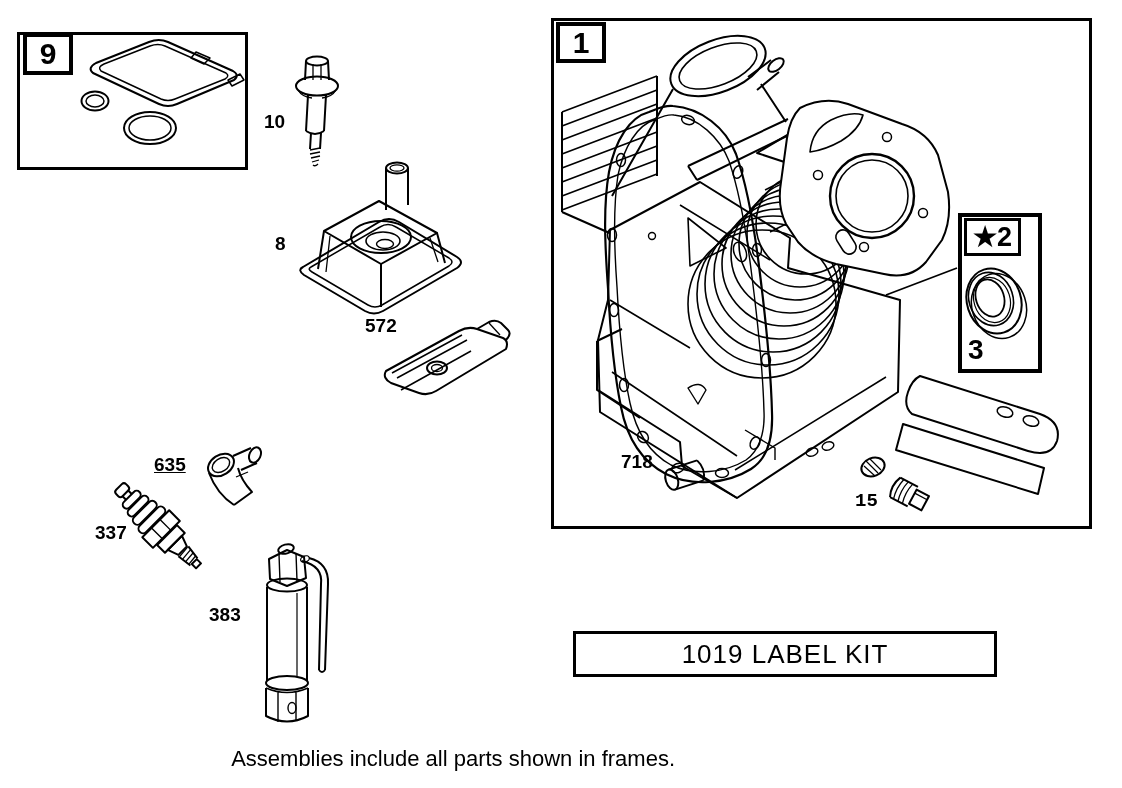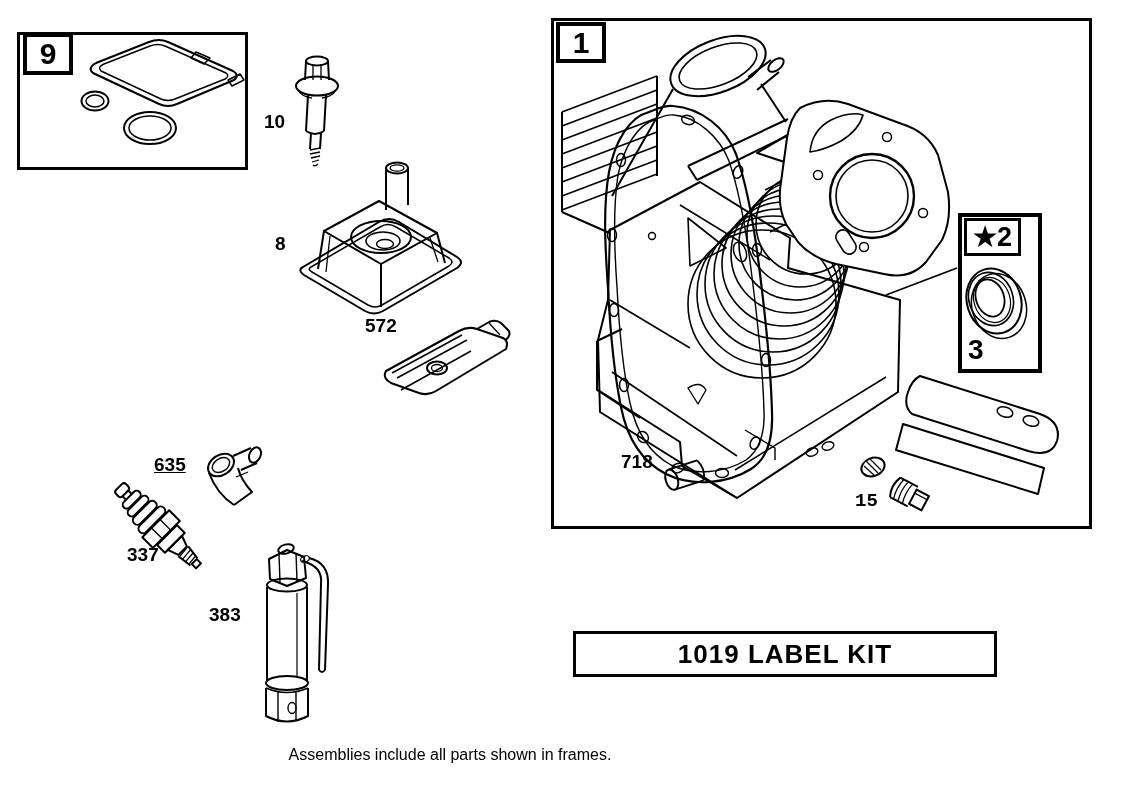--- a/index.html
+++ b/index.html
@@ -9,23 +9,23 @@
   .frame{position:absolute;border:3px solid #000;background:transparent;z-index:2;}
   .frame-thick{border-width:4px;}
   .id-box{position:absolute;background:#fff;border:4px solid #000;z-index:3;
           display:flex;align-items:center;justify-content:center;
           font-weight:700;font-size:30px;line-height:1;}
   .id-box.small{border-width:3px;font-size:27px;}
   .part-label{position:absolute;z-index:3;font-weight:700;font-size:19px;line-height:1;
               letter-spacing:0px;white-space:nowrap;}
   .kit-box{position:absolute;left:573px;top:631px;width:418px;height:40px;border:3px solid #000;
            background:#fff;z-index:3;display:flex;align-items:center;justify-content:center;
-           font-weight:700;font-size:26px;letter-spacing:1px;}
-  .caption{position:absolute;left:225px;top:746px;width:450px;text-align:center;z-index:3;
-           font-size:16px;font-weight:400;}
+           font-weight:400;font-size:26px;letter-spacing:1px;}
+  .caption{position:absolute;left:225px;top:746px;width:450px;text-align:right;z-index:3;
+           font-size:22px;font-weight:400;}
 </style>
 </head>
 <body>
 
 <div class="page">
 
   <svg class="art" width="1122" height="788" viewBox="0 0 1122 788" fill="none" stroke="#000" stroke-width="2" stroke-linejoin="round">
 
     <g>
       <path d="M 96 63 L 149 42 Q 159 38 168 42 L 233 71 Q 240 75 234 80 L 177 104 Q 168 108 159 104 L 93 73 Q 87 68 96 63 Z"></path>
@@ -228,21 +228,21 @@
     <span>1</span>
   </div>
   <div class="id-box small" style="left:964px;top:218px;width:51px;height:32px;">
     <span>★2</span>
   </div>
 
   <div class="part-label" style="left:264px;top:112px;">10</div>
   <div class="part-label" style="left:275px;top:234px;">8</div>
   <div class="part-label" style="left:365px;top:316px;text-align:center;">572</div>
   <div class="part-label" style="left:154px;top:455px;text-decoration:underline;">635</div>
-  <div class="part-label" style="left:95px;top:545px;margin-left:32px;">337</div>
+  <div class="part-label" style="left:95px;top:523px;">337</div>
   <div class="part-label" style="left:209px;top:605px;">383</div>
   <div class="part-label" style="left:613px;top:452px;margin-left:8px;">718</div>
   <div class="part-label" style="left:855px;top:492px;font-family:Liberation Mono, monospace;">15</div>
   <div class="part-label" style="left:968px;top:336px;font-size:28px;">3</div>
 
   <div class="kit-box">
     <span>1019 LABEL KIT</span>
   </div>
 
   <div class="caption">Assemblies include all parts shown in frames.</div>

